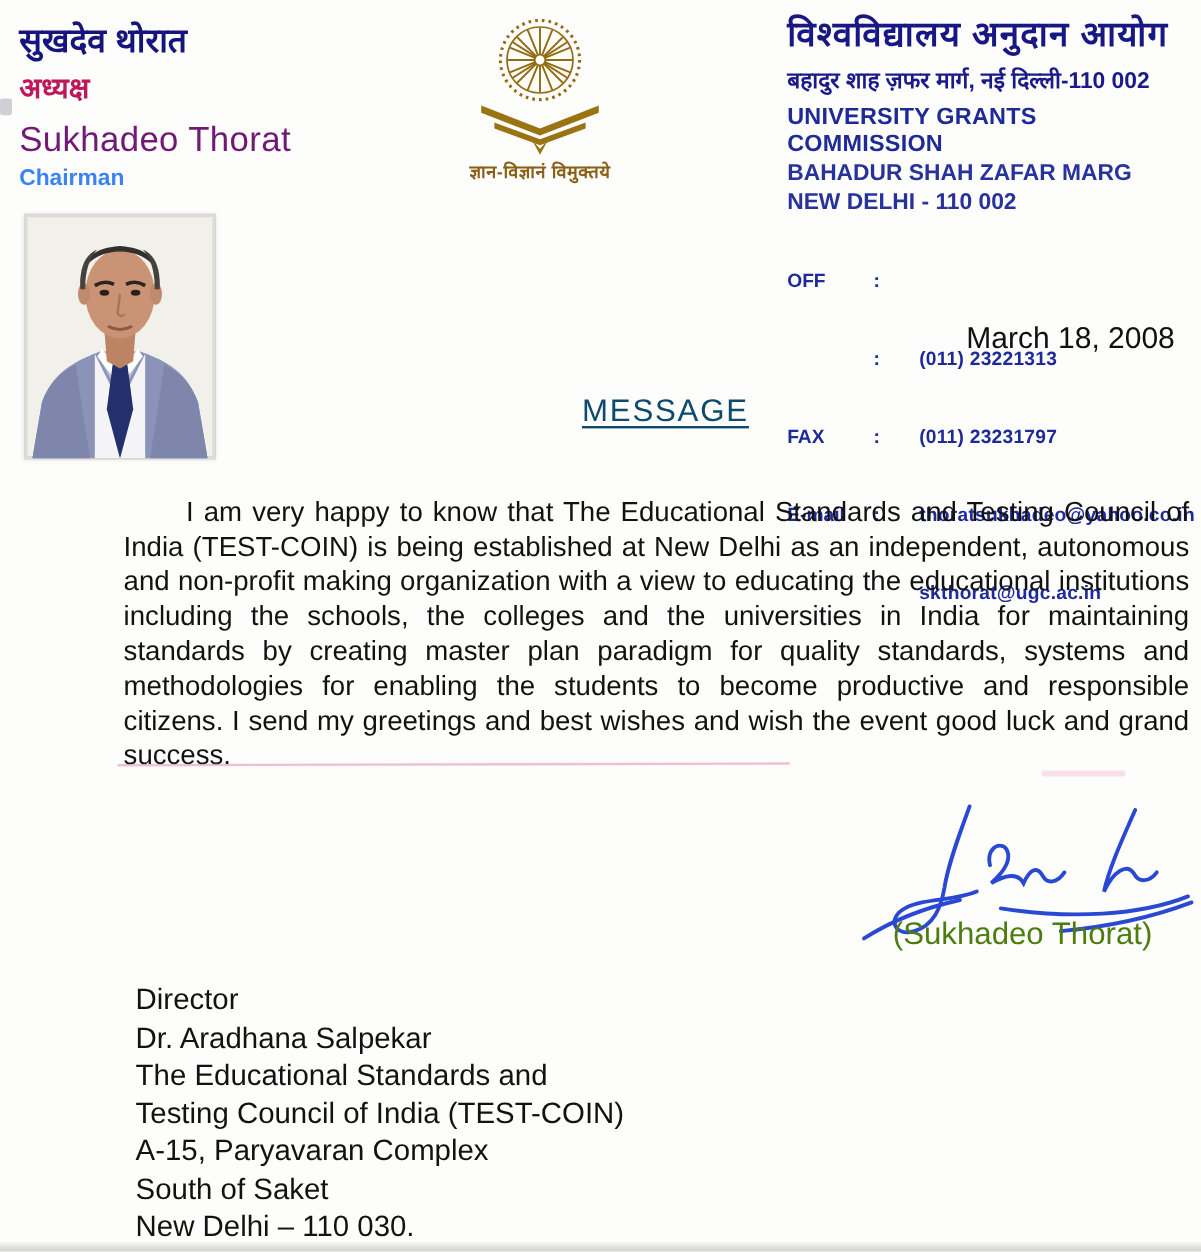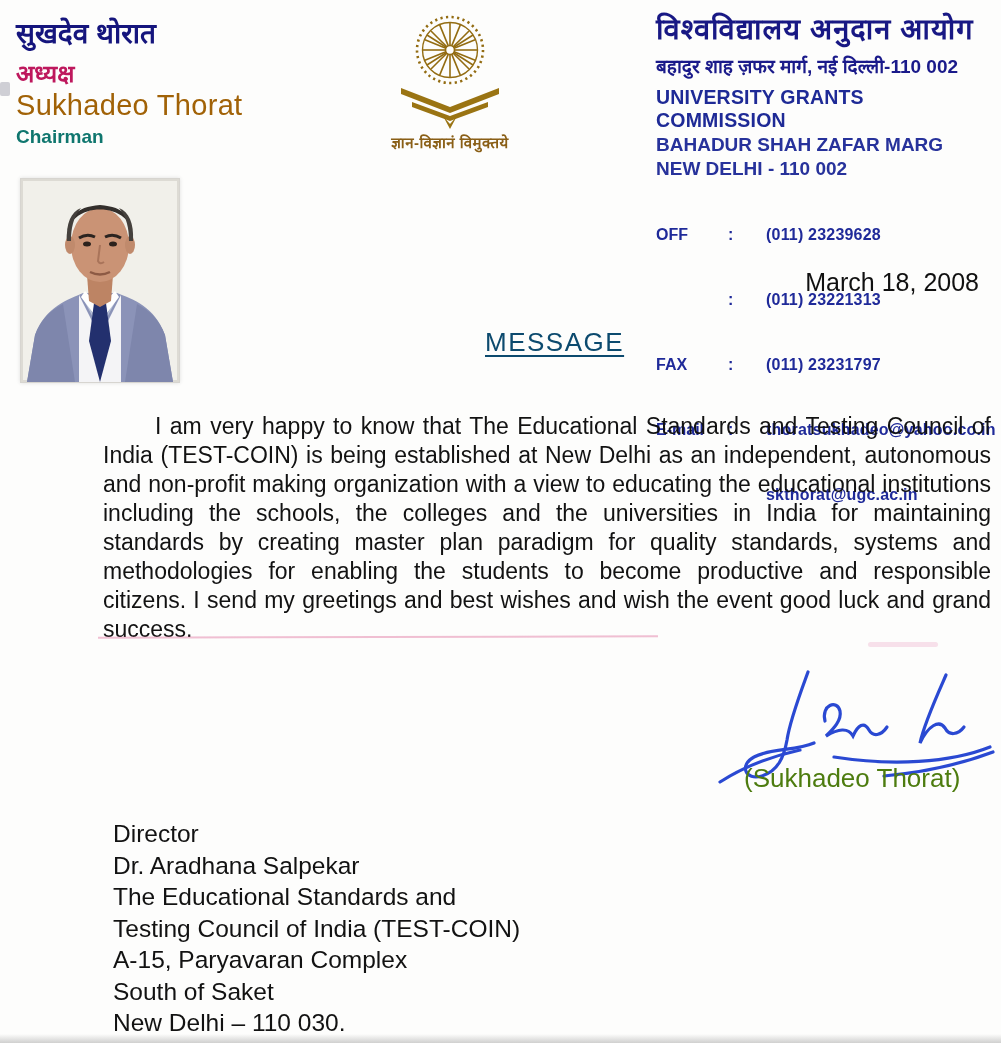--- a/index.html
+++ b/index.html
@@ -9,22 +9,22 @@
     margin:0 auto;
     background:#fdfdfc;
     font-family:"Liberation Sans", sans-serif;
     color:#151515;
     overflow:hidden;
   }
   
   .lh-left{position:absolute;left:16px;top:18px;width:300px;}
   .hi-name{font-size:28px;font-weight:bold;color:#15157d;line-height:1.15;}
   .hi-title{font-size:24px;font-weight:bold;color:#be185d;margin-top:6px;}
-  .en-name{font-size:29px;color:#a16207;letter-spacing:0.3px;}
-  .en-title{font-size:19px;font-weight:bold;color:#0f766e;margin-top:4px;}
+  .en-name{font-size:29px;color:#701a75;margin-top:12px;letter-spacing:0.3px;}
+  .en-title{font-size:19px;font-weight:bold;color:#3b82f6;margin-top:4px;}
   
   .lh-logo{position:absolute;left:360px;top:12px;width:180px;text-align:center;}
   .lh-logo svg{display:block;margin:0 auto;}
   .logo-motto{font-size:15px;font-weight:bold;color:#8a5f16;margin-top:2px;letter-spacing:0.5px;}
   
   .lh-right{position:absolute;left:656px;top:14px;width:340px;}
   .org-hi{font-size:29px;font-weight:bold;color:#181884;line-height:1.1;letter-spacing:1px;}
   .addr-hi{font-size:19px;font-weight:bold;color:#1a1a8a;margin-top:7px;}
   .org-en{font-size:19.5px;font-weight:bold;color:#1e2a96;margin-top:7px;letter-spacing:0.2px;}
   .addr-en{font-size:19px;font-weight:bold;color:#27329b;margin-top:2px;}
@@ -111,21 +111,20 @@
   <div class="lh-right">
     <div class="org-hi">विश्वविद्यालय अनुदान आयोग</div>
     <div class="addr-hi">बहादुर शाह ज़फर मार्ग, नई दिल्ली-110 002</div>
     <div class="org-en">UNIVERSITY GRANTS COMMISSION</div>
     <div class="addr-en">BAHADUR SHAH ZAFAR MARG</div>
     <div class="addr-en">NEW DELHI - 110 002</div>
     <div class="contacts">
       <div class="contact-row">
         <span>OFF</span>
           <span>:</span>
-          <span class="v">(011) 23239628</span>
       </div>
       <div class="contact-row">
         <span></span>
           <span>:</span>
           <span class="v">(011) 23221313</span>
       </div>
       <div class="contact-row">
         <span>FAX</span>
           <span>:</span>
           <span class="v">(011) 23231797</span>

